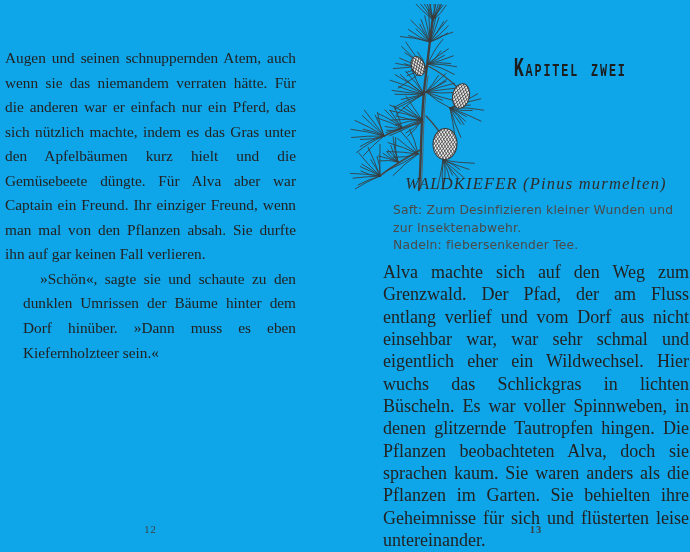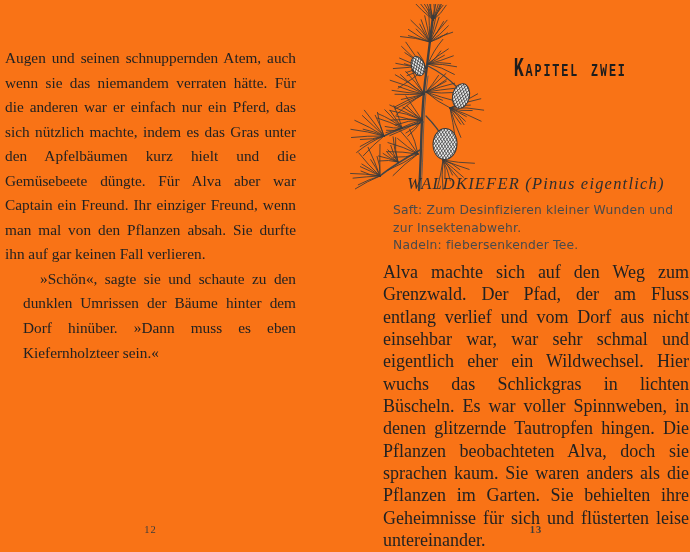--- a/index.html
+++ b/index.html
@@ -1,21 +1,21 @@
 <!DOCTYPE html>
 <html><head>
 <meta charset="utf-8">
 <style>
   html,body{margin:0;padding:0;}
   body{
     width:690px;height:552px;background:#ffffff;overflow:hidden;position:relative;
     font-family:"Liberation Serif", serif;color:#222;
     -webkit-font-smoothing:antialiased;
   }
-  .spread{position:absolute;inset:0;background:#f97316;}
+  .spread{position:absolute;inset:0;background:#0ea5e9;}
   .body-text{position:absolute;text-align:justify;}
   .body-text p{margin:0;}
   .body-text p.indent{text-indent:17px;margin-left:18px;}
   #left-paragraphs{left:5px;top:46px;width:291px;font-size:15.3px;line-height:24.55px;}
   #right-paragraphs{left:383px;top:261px;width:306px;font-size:18px;line-height:22.35px;}
   .page-number{position:absolute;top:512px;font-size:10.5px;color:#3d3d3d;letter-spacing:1px;text-align:center;margin-top:12px;}
   .page-number.left-num{left:5px;width:291px;}
   .page-number.right-num{left:383px;width:306px;font-weight:bold;}
   .chapter-heading{
     position:absolute;left:470px;top:54px;width:200px;text-align:center;
@@ -312,21 +312,21 @@
             <line x1="1.6999999999999993" y1="-23.25" x2="32.7" y2="23.25" stroke="#333" stroke-width="0.7"></line>
             <line x1="32.7" y1="-23.25" x2="1.6999999999999993" y2="23.25" stroke="#333" stroke-width="0.7"></line>
           </g>
         </g>
       </svg>
 
     <div class="chapter-heading">
       <span class="ch-inner">Kapitel zwei</span>
     </div>
 
-    <div class="plant-title">WALDKIEFER (Pinus eigentlich)</div>
+    <div class="plant-title">WALDKIEFER (Pinus murmelten)</div>
 
     <div class="plant-notes" id="plant-notes">
         <div>Saft: Zum Desinfizieren kleiner Wunden und zur Insektenabwehr.</div>
         <div>Nadeln: fiebersenkender Tee.</div>
       </div>
 
     <div class="body-text" id="right-paragraphs">
         <p><span>Alva machte sich auf den Weg zum Grenzwald. Der Pfad, der am Fluss entlang verlief und vom Dorf aus nicht einsehbar war, war sehr schmal und eigentlich eher ein Wildwechsel. Hier wuchs das Schlickgras in lichten Büscheln. Es war voller Spinnweben, in denen glitzernde Tautropfen hingen. Die Pflanzen beobachteten Alva, doch sie sprachen kaum. Sie waren anders als die Pflanzen im Garten. Sie behielten ihre Geheimnisse für sich und flüsterten leise untereinander.</span></p>
         <p class="indent"><i>Warum nimmst du nicht den seinen Weg?</i></p>
         <p class="indent"></p>

